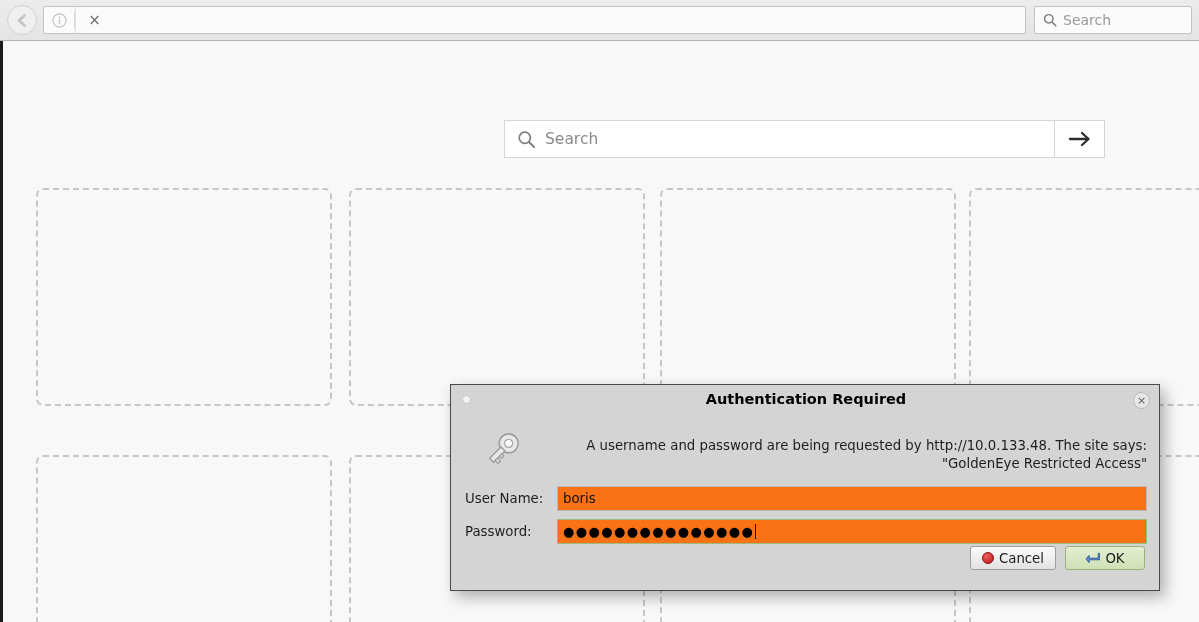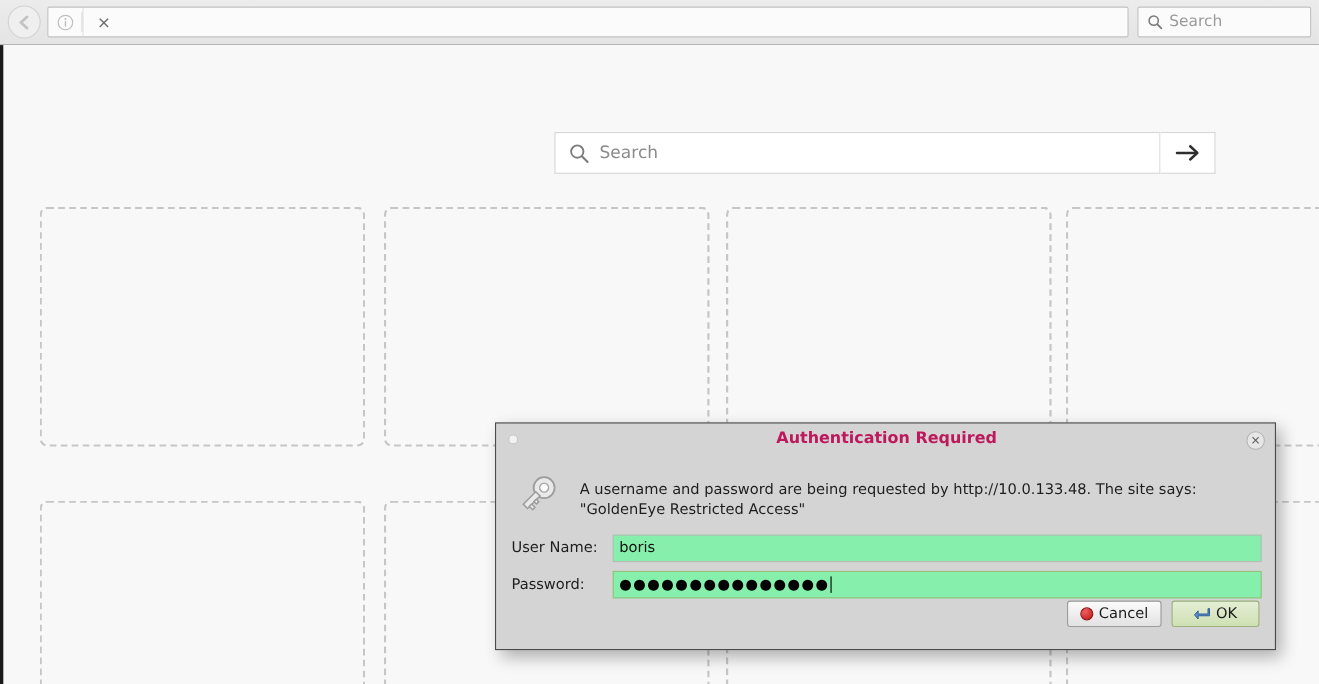--- a/index.html
+++ b/index.html
@@ -111,51 +111,51 @@
     box-shadow: 5px 6px 14px rgba(0,0,0,0.30);
   }
   .dialog-dot {
     position: absolute; left: 11px; top: 10px;
     width: 9px; height: 9px; border-radius: 50%;
     background: #f2f2f2; border: 1px solid #c8c8c8;
   }
   .dialog-title {
     position: absolute; left: 0; top: 6px; width: 710px;
     text-align: center;
-    font-size: 14.5px; font-weight: bold; color: #be185d;
+    font-size: 14.5px; font-weight: bold; color: #000000;
   }
   .dialog-close {
     position: absolute; right: 9px; top: 7px;
     width: 17px; height: 17px; border-radius: 50%;
     background: #e6e6e6; border: 1px solid #b6b6b6;
     display: flex; align-items: center; justify-content: center;
     font-size: 11px; color: #5a5a5a; line-height: 1;
   }
   .dialog-body {
     position: absolute; left: 0; top: 30px; width: 710px;
   }
-  .msg-row { display: flex; padding: 6px 14px 0 14px; }
+  .msg-row { display: flex; padding: 6px 14px 0 14px; text-align: right; }
   .key-icon { width: 62px; flex: 0 0 auto; padding-top: 4px; }
   .msg-text {
     flex: 1 1 auto;
     font-size: 13.3px; color: #1e1e1e; line-height: 1.38;
     padding-top: 16px;
   }
   .field-row {
     display: flex; align-items: center;
     padding: 0 14px; margin-top: 9px;
   }
   .field-row.second { margin-top: 8px; }
   .field-label {
     width: 92px; flex: 0 0 auto; text-align: left;
     font-size: 13.3px; color: #1e1e1e; padding-right: 11px;
   }
   .field-input {
     flex: 1 1 auto; height: 25px;
-    background: #86efac;
+    background: #f97316;
     border: 1px solid #b9b9b9;
     display: flex; align-items: center;
     padding-left: 5px;
     font-size: 13.3px; color: #111;
   }
   .field-input.focused { border: 1px solid #9bbd7f; }
   .pw-dots {
     letter-spacing: 1.4px;
     font-size: 13px; color: #000;
     font-family: "DejaVu Sans", sans-serif;

